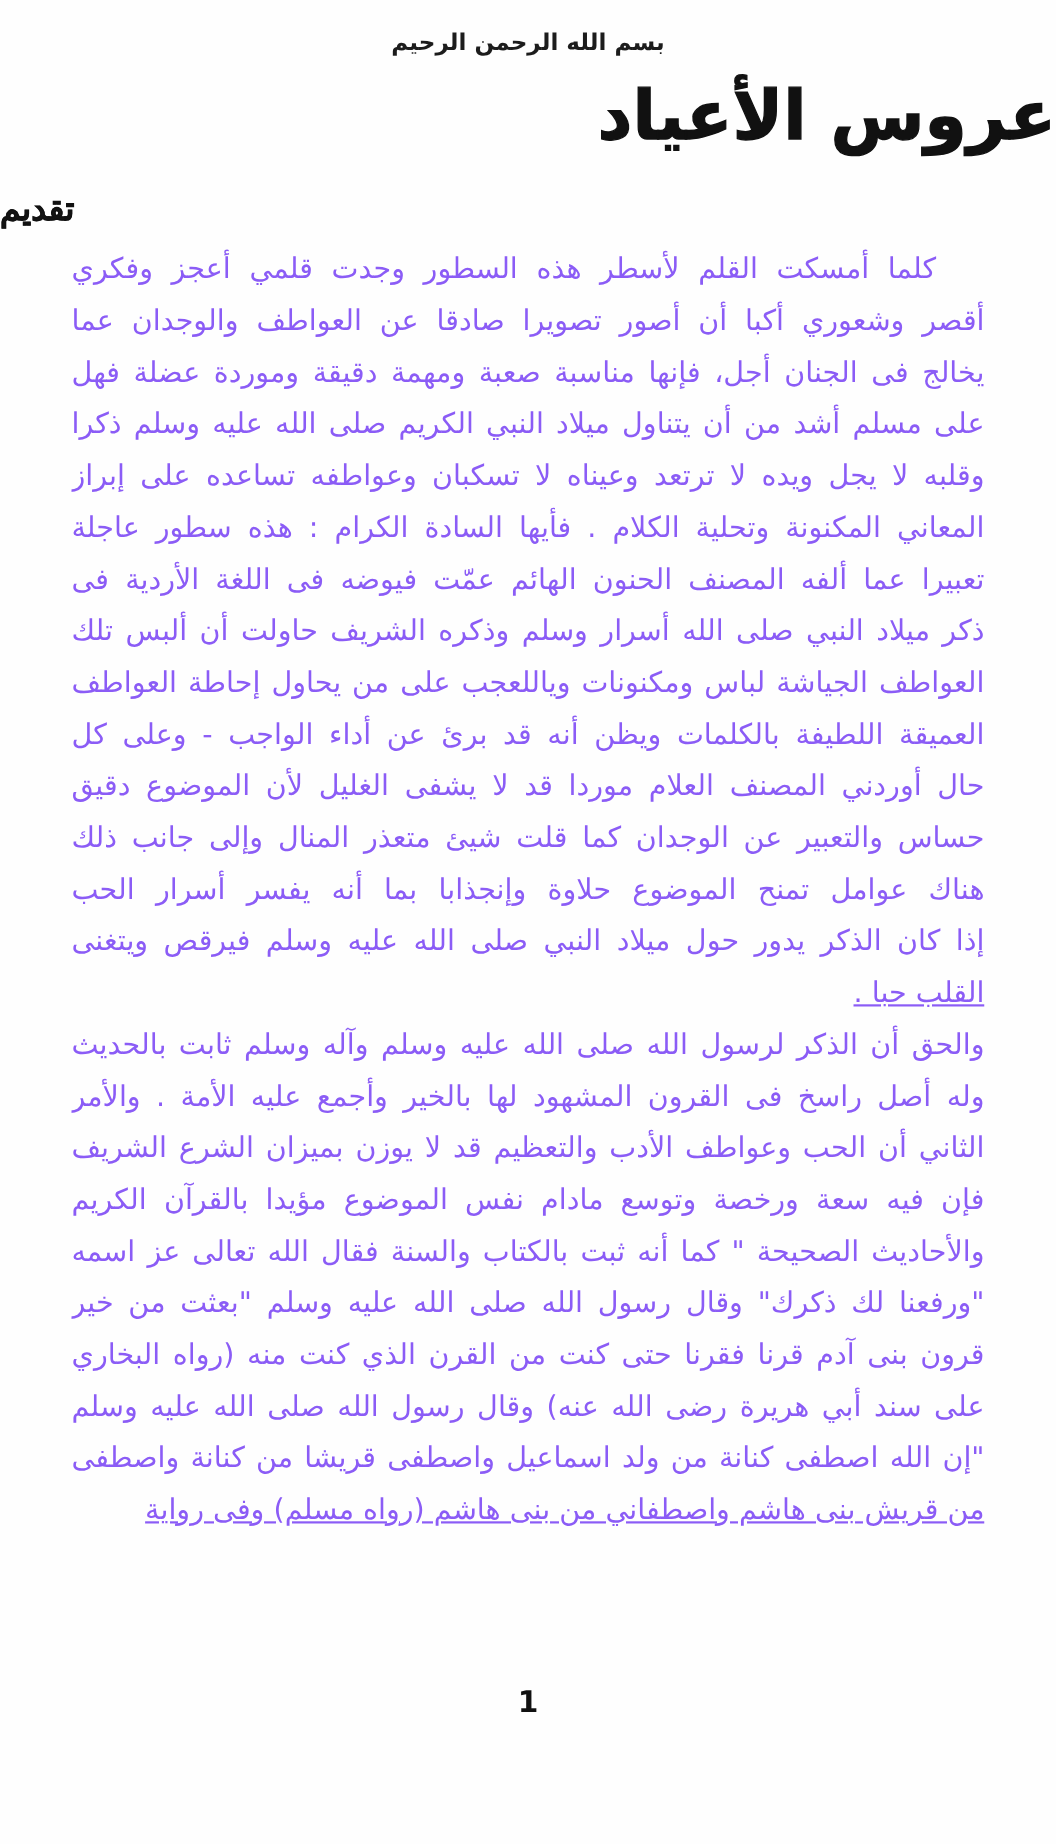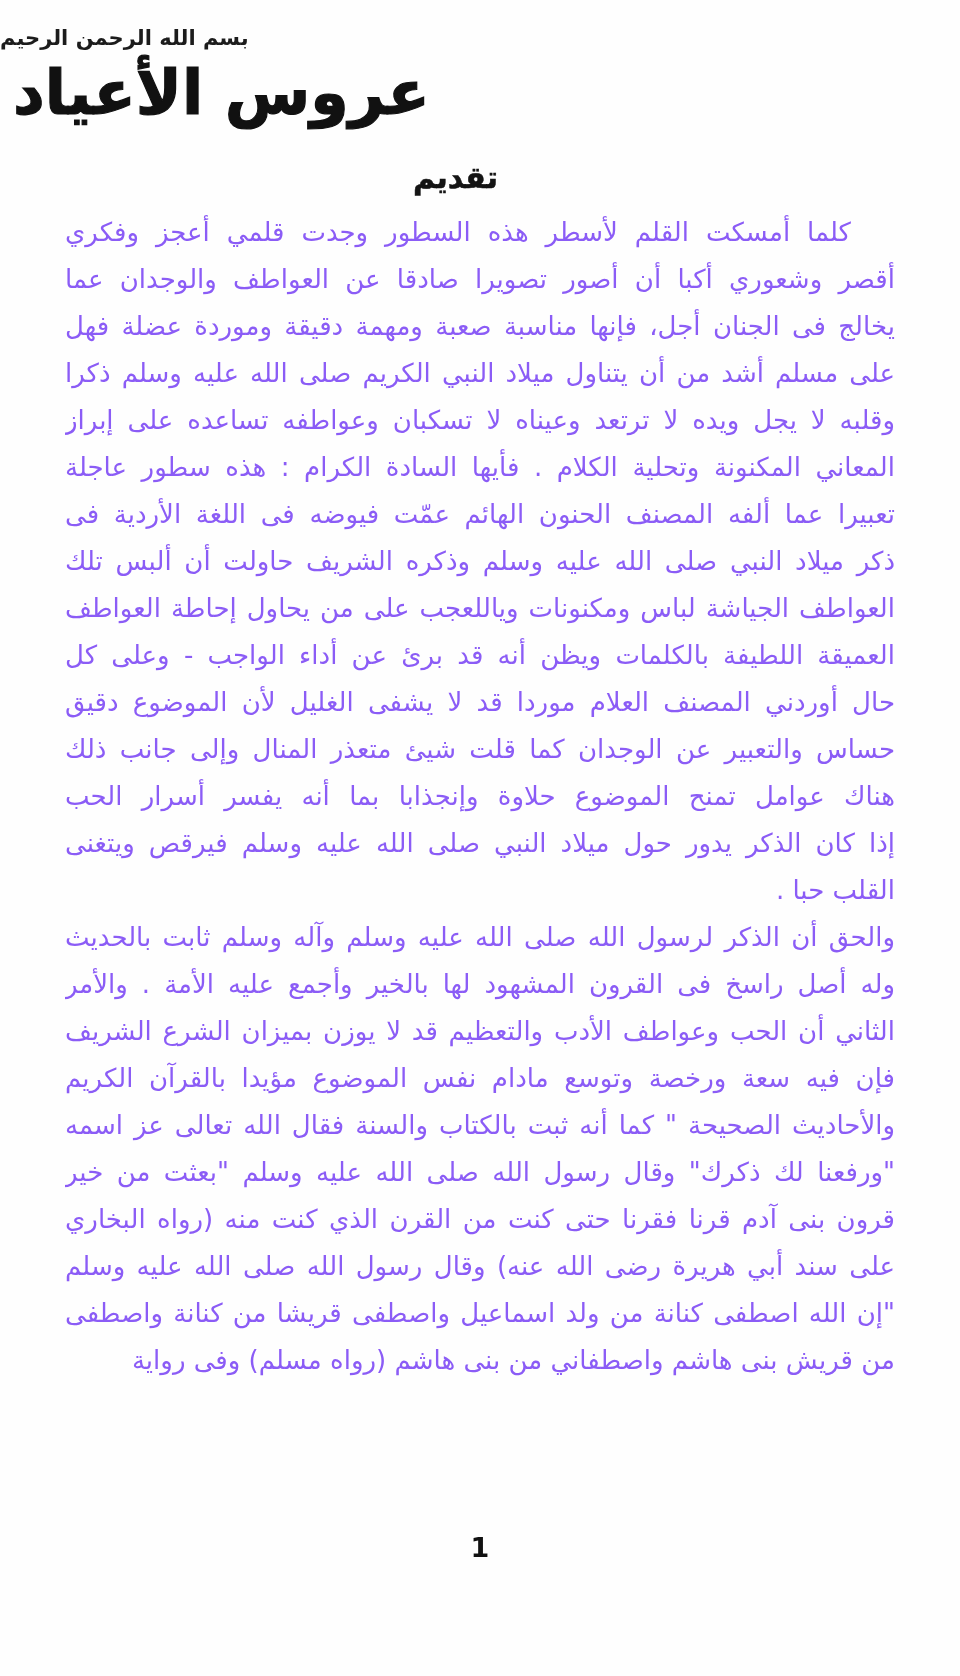--- a/index.html
+++ b/index.html
@@ -13,60 +13,61 @@
     width: 960px;
     height: 1676px;
     margin: 0 auto;
     background: #fefefe;
     color: #141414;
     direction: rtl;
     overflow: hidden;
   }
   .basmala {
     padding-top: 26px;
-    text-align: left;
+    text-align: center;
     font-size: 21px;
     font-weight: bold;
     color: #1c1c1c;
     letter-spacing: -1px;
   }
   .title {
-    margin: 4px 0 0 0;
-    text-align: left;
+    margin: 16px 0 0 0;
+    text-align: right;
     font-size: 62px;
     font-weight: bold;
     -webkit-text-stroke: 1.2px #111;
     color: #111;
     line-height: 1.25;
-    padding-left: 13px;
   }
   .heading {
-    margin: 28px 65px 0 16px;
-    text-align: center;
+    margin: 28px 65px 0 0;
+    text-align: left;
     font-size: 30px;
     font-weight: bold;
+    font-family: Liberation Serif, serif;
     -webkit-text-stroke: 0.5px #111;
   }
   .body-text {
     margin: 14px 65px 0 65px;
     width: 830px;
     font-size: 26px;
     color: #8b5cf6;
   }
   .line {
     direction: rtl;
     height: 47px;
     line-height: 47px;
     text-align: justify;
     text-align-last: justify;
     white-space: nowrap;
     overflow: hidden;
   }
   .line.last {
     text-align-last: right;
+    text-decoration: underline;
   }
   .line.first {
     padding-right: 44px;
   }
   .page-number {
     position: absolute;
     top: 1532px;
     left: 0;
     width: 100%;
     text-align: center;
@@ -87,21 +88,21 @@
   <h2 class="heading">تقديم</h2>
 
   <div class="body-text">
       <div class="line first">كلما أمسكت القلم لأسطر هذه السطور وجدت قلمي أعجز وفكري</div>
       <div class="line">أقصر وشعوري أكبا أن أصور تصويرا صادقا عن العواطف والوجدان عما</div>
       <div class="line">يخالج فى الجنان أجل، فإنها مناسبة صعبة ومهمة دقيقة وموردة عضلة فهل</div>
       <div class="line">على مسلم أشد من أن يتناول ميلاد النبي الكريم صلى الله عليه وسلم ذكرا</div>
       <div class="line">وقلبه لا يجل ويده لا ترتعد وعيناه لا تسكبان وعواطفه تساعده على إبراز</div>
       <div class="line">المعاني المكنونة وتحلية الكلام . فأيها السادة الكرام : هذه سطور عاجلة</div>
       <div class="line">تعبيرا عما ألفه المصنف الحنون الهائم عمّت فيوضه فى اللغة الأردية فى</div>
-      <div class="line">ذكر ميلاد النبي صلى الله عليه وسلم وذكره الشريف حاولت أن ألبس تلك</div>
+      <div class="line">ذكر ميلاد النبي صلى الله أسرار وسلم وذكره الشريف حاولت أن ألبس تلك</div>
       <div class="line">العواطف الجياشة لباس ومكنونات وياللعجب على من يحاول إحاطة العواطف</div>
       <div class="line">العميقة اللطيفة بالكلمات ويظن أنه قد برئ عن أداء الواجب - وعلى كل</div>
       <div class="line">حال أوردني المصنف العلام موردا قد لا يشفى الغليل لأن الموضوع دقيق</div>
       <div class="line">حساس والتعبير عن الوجدان كما قلت شيئ متعذر المنال وإلى جانب ذلك</div>
       <div class="line">هناك عوامل تمنح الموضوع حلاوة وإنجذابا بما أنه يفسر أسرار الحب</div>
       <div class="line">إذا كان الذكر يدور حول ميلاد النبي صلى الله عليه وسلم فيرقص ويتغنى</div>
       <div class="line last">القلب حبا .</div>
       <div class="line">والحق أن الذكر لرسول الله صلى الله عليه وسلم وآله وسلم ثابت بالحديث</div>
       <div class="line">وله أصل راسخ فى القرون المشهود لها بالخير وأجمع عليه الأمة . والأمر</div>
       <div class="line">الثاني أن الحب وعواطف الأدب والتعظيم قد لا يوزن بميزان الشرع الشريف</div>

